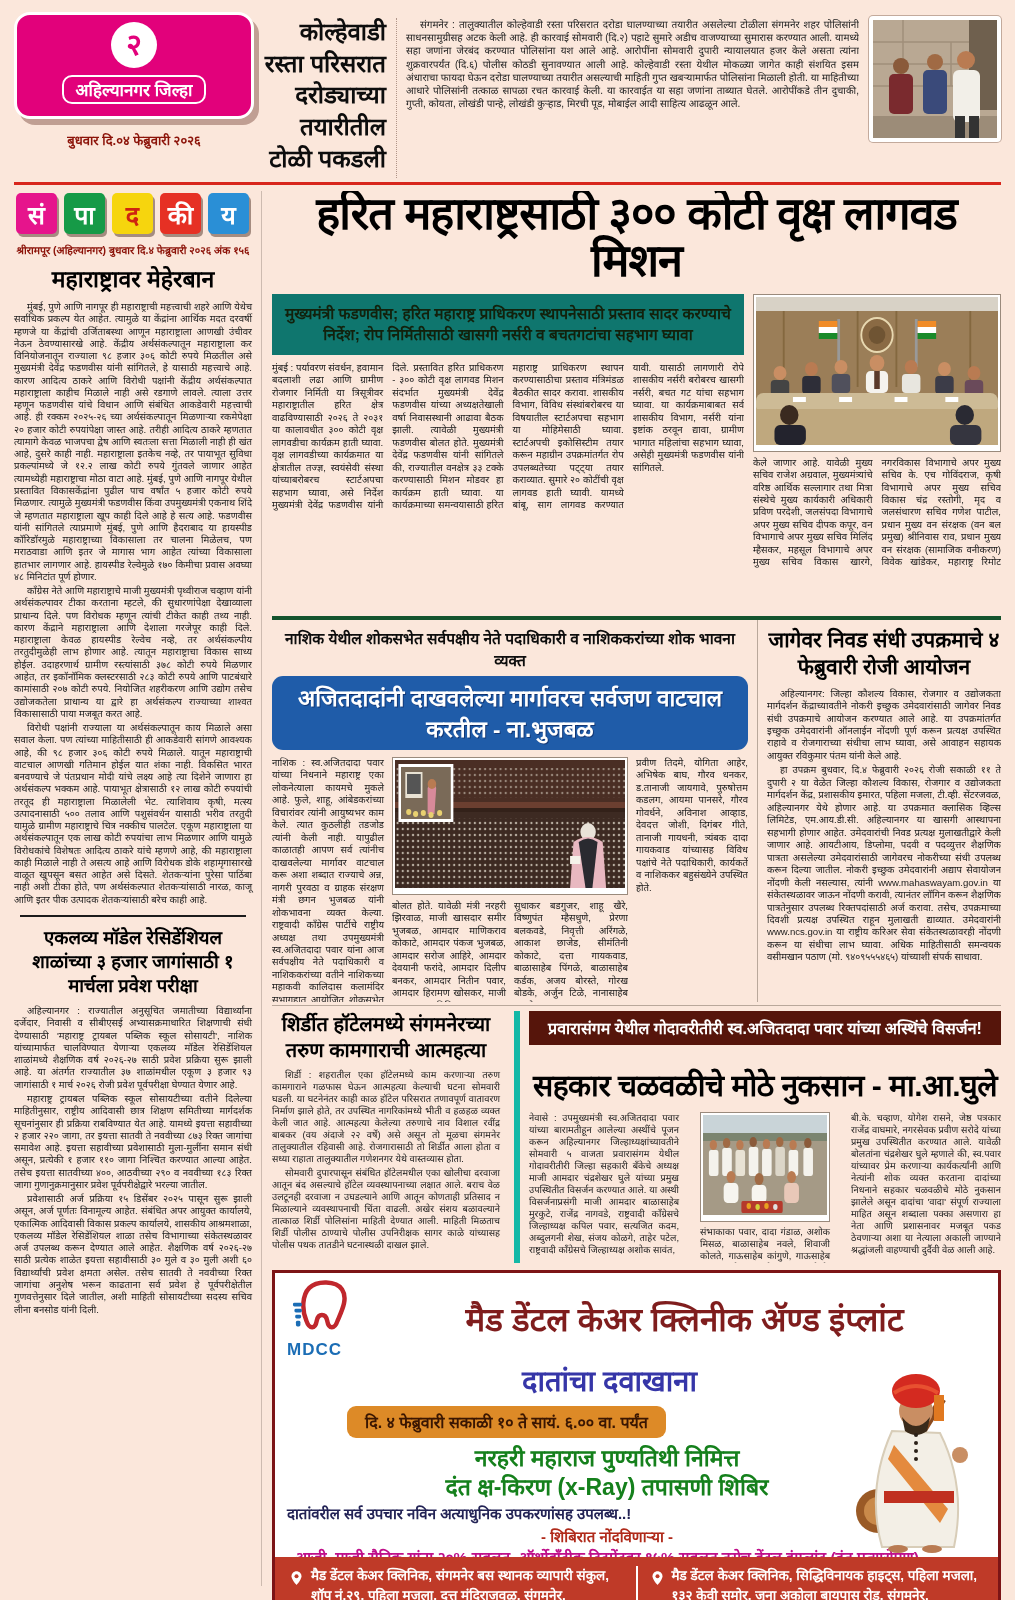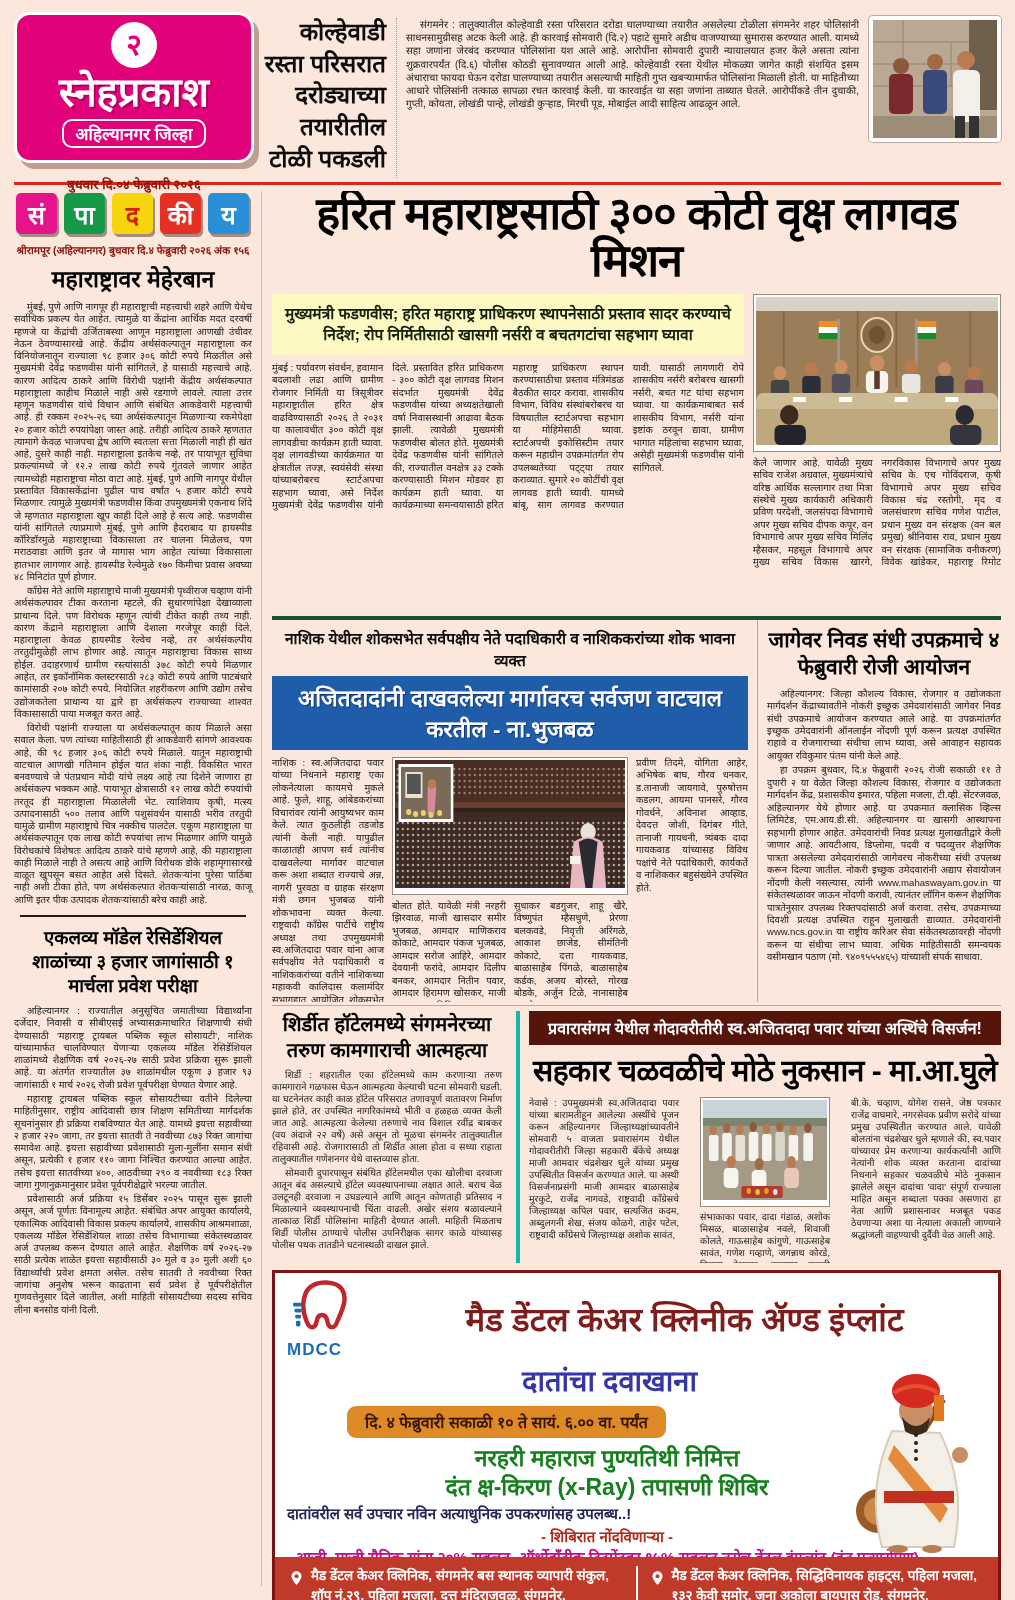--- a/index.html
+++ b/index.html
@@ -33,47 +33,47 @@
   .ed-dateline { font-size:10.5px; font-weight:bold; color:#8c1309; text-align:center; margin-bottom:5px; }
   .ed-headline { font-size:23px; font-weight:800; text-align:center; margin:1px 0 7px; color:#000; }
   .rail-body p { font-size:9.6px; line-height:1.28; text-align:justify; margin-bottom:2px; text-indent:13px; color:#1c1c1c; }
   .rail-divider { border-top:2px solid #1c1c1c; margin:9px 6px; }
   .eklavya-headline { font-size:18.5px; font-weight:800; text-align:center; line-height:1.3; margin:2px 0 7px; color:#000; }
 
   
   .lead-headline { font-size:45px; font-weight:800; text-align:center; line-height:1.04; letter-spacing:-1px; color:#000; margin:0 0 9px; }
   .lead-row { display:flex; gap:9px; }
   .lead-left { width:472px; flex:none; }
-  .lead-subhead { background:#fef9c3; padding:9px 12px; font-size:15.5px; font-weight:bold; text-align:center; line-height:1.4; margin-bottom:7px; color:#12210c; }
+  .lead-subhead { background:#0f766e; padding:9px 12px; font-size:15.5px; font-weight:bold; text-align:center; line-height:1.4; margin-bottom:7px; color:#12210c; }
   .lead-body { column-count:4; column-gap:9px; font-size:9.6px; line-height:1.3; text-align:justify; height:234px; overflow:hidden; }
   .lead-right { flex:1; overflow:hidden; }
   .photo-frame { border:1px solid #9a8a7c; background:#fff; padding:2px; }
   .lead-right-text { column-count:2; column-gap:9px; font-size:9.6px; line-height:1.3; text-align:justify; height:120px; overflow:hidden; margin-top:5px; }
 
   
   .mid-row { display:flex; border-top:4px solid #14532d; margin-top:20px; height:386px; overflow:hidden; }
   .bhujbal { flex:1; padding:5px 9px 0 0; overflow:hidden; }
   .kicker { font-size:15.5px; font-weight:800; text-align:center; margin:2px 0 5px; color:#0d0d0d; }
-  .blue-banner { background:#1f5ca9; color:#fff; font-size:22.5px; font-weight:800; text-align:center; padding:6px 4px; border-radius:0; margin-bottom:7px; text-shadow:1px 1px 0 rgba(0,0,40,.4); }
+  .blue-banner { background:#1f5ca9; color:#fff; font-size:22.5px; font-weight:800; text-align:center; padding:6px 4px; border-radius:11px; margin-bottom:7px; text-shadow:1px 1px 0 rgba(0,0,40,.4); }
   .bhujbal-body { display:flex; gap:8px; height:300px; overflow:hidden; }
   .bh-col { width:112px; flex:none; font-size:9.6px; line-height:1.3; text-align:justify; }
   .bh-mid { flex:1; }
   .bh-mid-text { column-count:2; column-gap:8px; font-size:9.6px; line-height:1.3; text-align:justify; height:158px; overflow:hidden; margin-top:5px; }
   .jagevar { width:244px; flex:none; border-left:1px solid #b9a89b; padding:5px 0 0 9px; overflow:hidden; }
   .jagevar-headline { font-size:21px; font-weight:800; text-align:center; line-height:1.3; margin:1px 0 7px; color:#000; }
   .jagevar-body { height:326px; overflow:hidden; }
   .jagevar-body p { font-size:9.6px; line-height:1.3; text-align:justify; margin-bottom:2px; text-indent:13px; }
 
   
   .bottom-row { display:flex; border-top:1px solid #b9a89b; margin-top:3px; padding-top:5px; height:258px; overflow:hidden; }
-  .shirdi { width:248px; flex:none; padding-right:14px; border-right:4px solid #14b8a6; overflow:hidden; }
+  .shirdi { width:248px; flex:none; padding-right:14px; border-right:6px solid #14b8a6; overflow:hidden; }
   .shirdi-headline { font-size:20px; font-weight:800; text-align:center; line-height:1.3; margin:0 0 6px; color:#000; }
   .shirdi p { font-size:9.4px; line-height:1.28; text-align:justify; margin-bottom:2px; text-indent:13px; }
   .nevase { flex:1; padding-left:9px; overflow:hidden; }
-  .maroon-banner { background:#56150b; color:#fff; font-size:16px; font-weight:bold; text-align:center; padding:6px 4px; margin-bottom:4px; }
+  .maroon-banner { background:#56150b; color:#fff; font-size:16px; font-weight:bold; text-align:center; padding:6px 4px; margin-bottom:19px; }
   .nevase-headline { font-size:30px; font-weight:800; text-align:center; letter-spacing:-.5px; margin:0 0 7px; color:#000; }
   .nevase-body { display:flex; gap:21px; height:168px; overflow:hidden; }
   .nv-col { width:150px; flex:none; font-size:9.4px; line-height:1.28; text-align:justify; }
   .nv-mid { flex:1; }
   .nv-caption { font-size:9.4px; line-height:1.28; text-align:justify; margin-top:4px; }
 
   
   .ad { border:3px solid #7c1416; background:#fff; margin-top:7px; position:relative; height:378px; overflow:hidden; padding:6px 12px 0; }
   .ad-org { color:#2b3faf; font-weight:bold; font-size:15px; text-align:center; }
   .ad-title-row { display:flex; align-items:center; margin-top:1px; }
@@ -95,21 +95,20 @@
 </style>
 </head>
 <body>
 
 <div class="page">
 
   <div class="topband">
     <div class="masthead">
       <div class="logo-box">
         <div class="logo-circle">२</div>
-        <div class="logo-title">स्नेहप्रकाश</div>
         <div class="logo-sub">अहिल्यानगर जिल्हा</div>
       </div>
       <div class="masthead-date">बुधवार दि.०४ फेब्रुवारी २०२६</div>
     </div>
     <h2 class="top-headline">कोल्हेवाडी रस्ता परिसरात दरोड्याच्या तयारीतील टोळी पकडली</h2>
     <div class="top-body">
       <p>संगमनेर : तालुक्यातील कोल्हेवाडी रस्ता परिसरात दरोडा घालण्याच्या तयारीत असलेल्या टोळीला संगमनेर शहर पोलिसांनी साधनसामुग्रीसह अटक केली आहे. ही कारवाई सोमवारी (दि.२) पहाटे सुमारे अडीच वाजण्याच्या सुमारास करण्यात आली. यामध्ये सहा जणांना जेरबंद करण्यात पोलिसांना यश आले आहे. आरोपींना सोमवारी दुपारी न्यायालयात हजर केले असता त्यांना शुक्रवारपर्यंत (दि.६) पोलीस कोठडी सुनावण्यात आली आहे. कोल्हेवाडी रस्ता येथील मोकळ्या जागेत काही संशयित इसम अंधाराचा फायदा घेऊन दरोडा घालण्याच्या तयारीत असल्याची माहिती गुप्त खबऱ्यामार्फत पोलिसांना मिळाली होती. या माहितीच्या आधारे पोलिसांनी तत्काळ सापळा रचत कारवाई केली. या कारवाईत या सहा जणांना ताब्यात घेतले. आरोपींकडे तीन दुचाकी, गुप्ती, कोयता, लोखंडी पान्हे, लोखंडी कुऱ्हाड, मिरची पूड, मोबाईल आदी साहित्य आढळून आले.</p>
     </div>
     <div class="top-photo">
       <svg width="124" height="118" viewBox="0 0 124 118">

